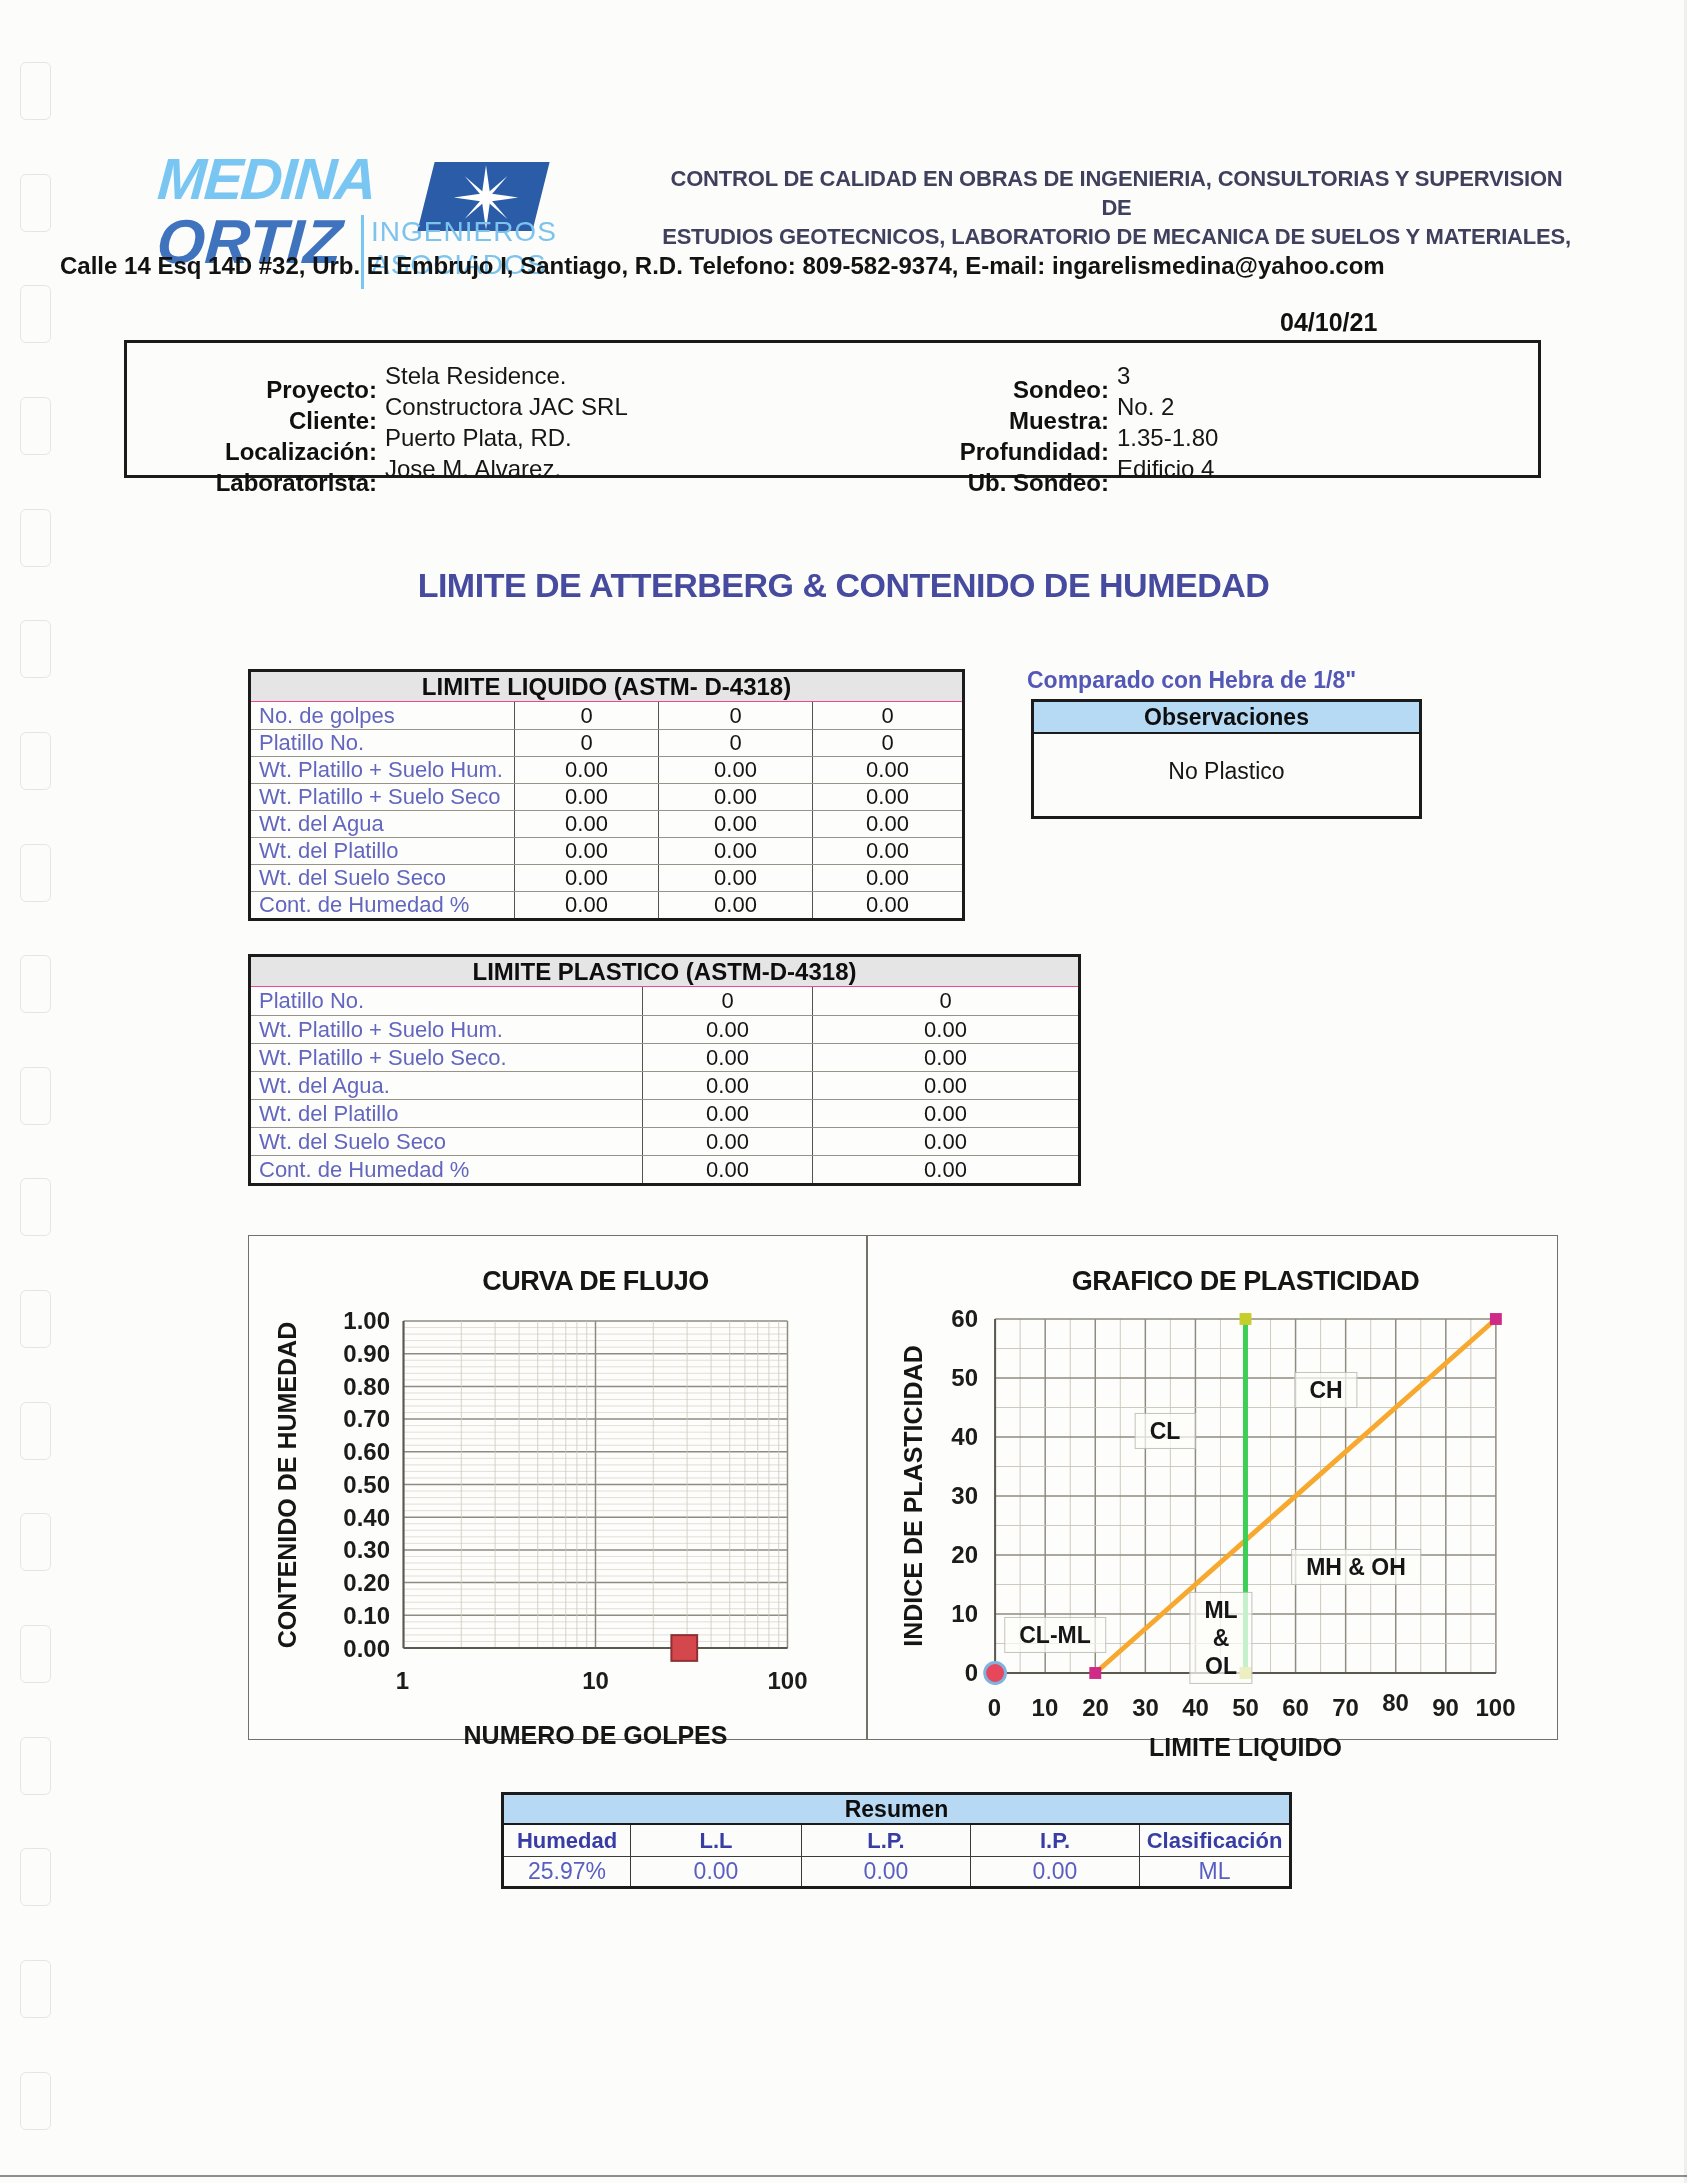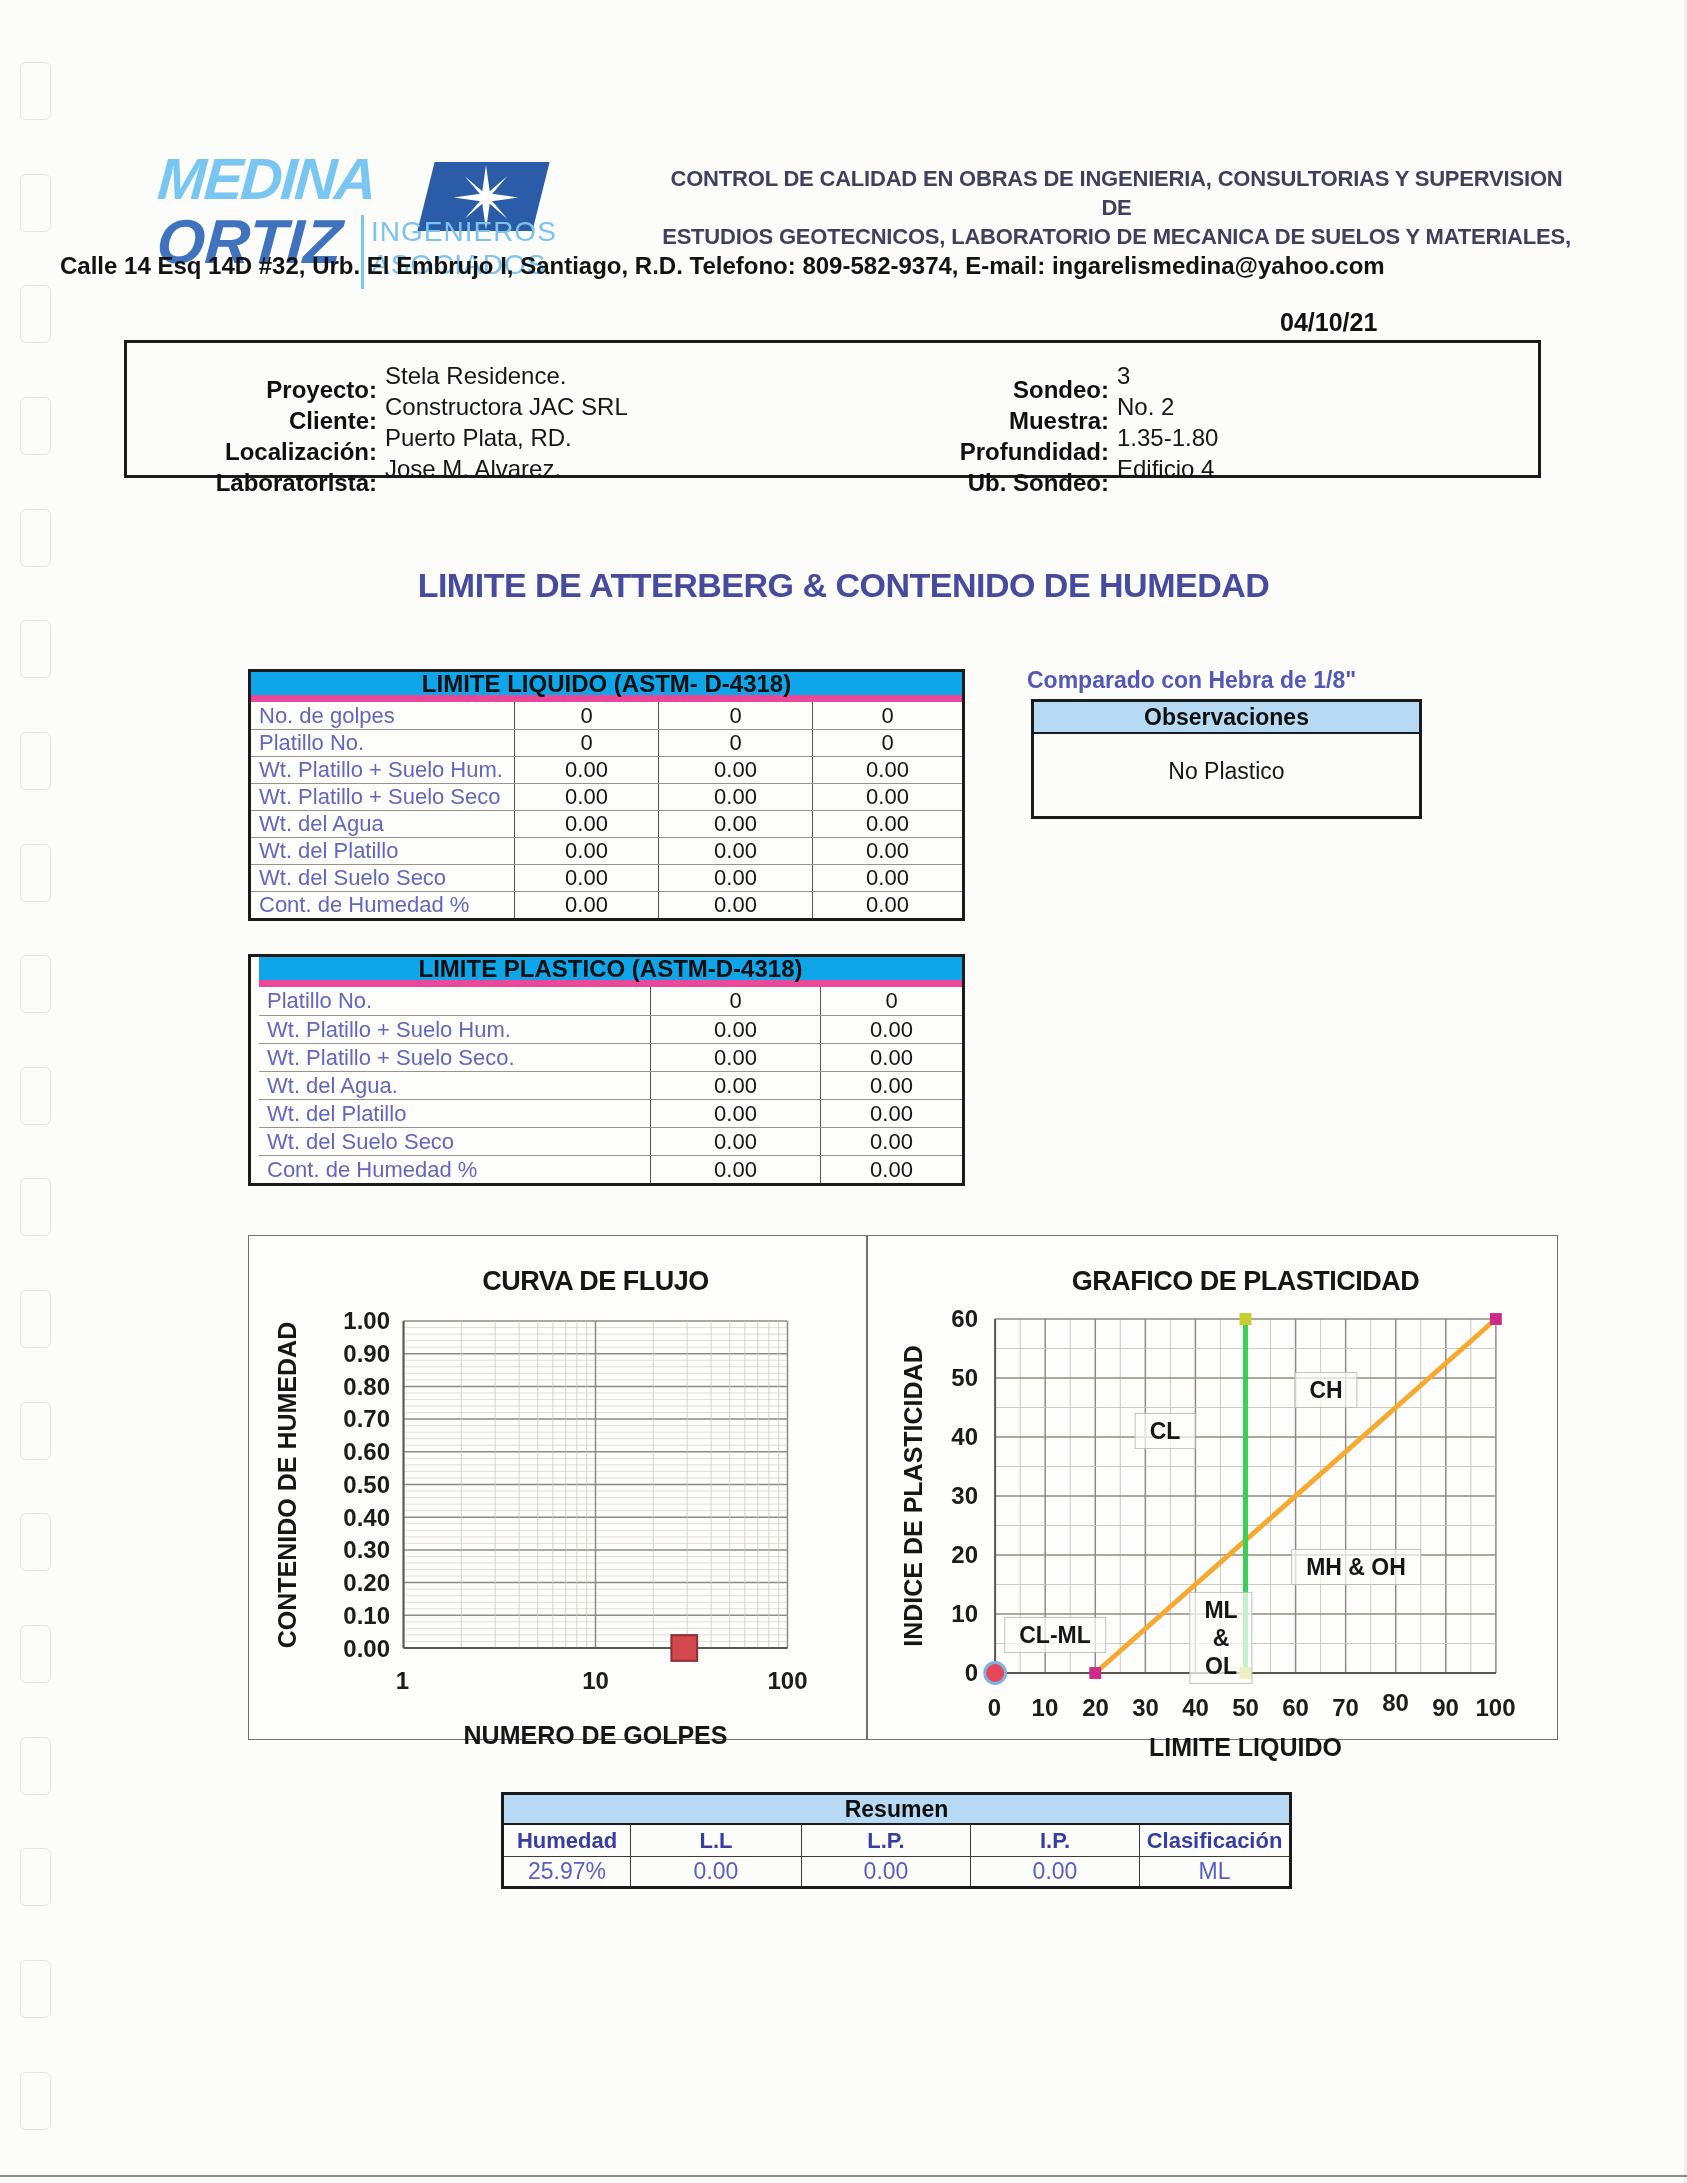--- a/index.html
+++ b/index.html
@@ -30,33 +30,33 @@
   .info-row{display:grid;grid-template-columns:258px 494px 238px 1fr;height:31px;align-items:center;}
   .info-label{text-align:right;font-weight:700;font-size:24px;color:#101010;padding-right:8px;margin-top:28px;}
   .info-value{font-size:24px;font-weight:500;color:#161616;}
 
   
   .main-title{left:0;top:566px;width:1687px;text-align:center;font-size:34px;font-weight:700;
     color:#474B9F;letter-spacing:-0.5px;}
 
   
   .tbl{border:3.5px solid #1b1b1b;box-sizing:border-box;background:#fdfdfb;}
-  .tbl-hd{background:#0ea5e9;border-bottom:7px solid #ec4899;display:flex;align-items:center;
+  .tbl-hd{background:#e5e5e5;border-bottom:1px solid #ec4899;display:flex;align-items:center;
     justify-content:center;font-weight:700;font-size:24px;color:#0e0e0e;box-sizing:border-box;}
   .tr{display:grid;box-sizing:border-box;}
   .tr + .tr{border-top:1px solid #97938b;}
   .td{display:flex;align-items:center;box-sizing:border-box;}
   .td.lbl{color:#6366BE;padding-left:8px;font-size:22px;font-weight:500;}
   .td.val{justify-content:center;font-size:22px;color:#141414;border-left:1px solid #55534e;}
 
   .ll-table{left:248px;top:669px;width:717px;}
   .ll-table .tbl-hd{height:30px;}
   .ll-table .tr{grid-template-columns:263px 144px 154px 1fr;height:27px;}
 
-  .lp-table{left:248px;top:954px;width:717px;padding-left:8px;}
+  .lp-table{left:248px;top:954px;width:833px;}
   .lp-table .tbl-hd{height:30px;}
   .lp-table .tr{grid-template-columns:391px 170px 1fr;height:28px;}
 
   
   .obs-note{left:1027px;top:667px;font-size:23px;font-weight:700;color:#5357B5;}
   .obs-box{left:1031px;top:699px;width:391px;height:120px;border:3px solid #1b1b1b;box-sizing:border-box;}
   .obs-hd{height:32px;background:#B7DAF4;border-bottom:2.5px solid #1b1b1b;display:flex;align-items:center;
     justify-content:center;font-size:23px;font-weight:700;color:#0e0e0e;box-sizing:border-box;}
   .obs-val{text-align:center;padding-top:24px;font-size:23px;font-weight:500;color:#161616;}
 

